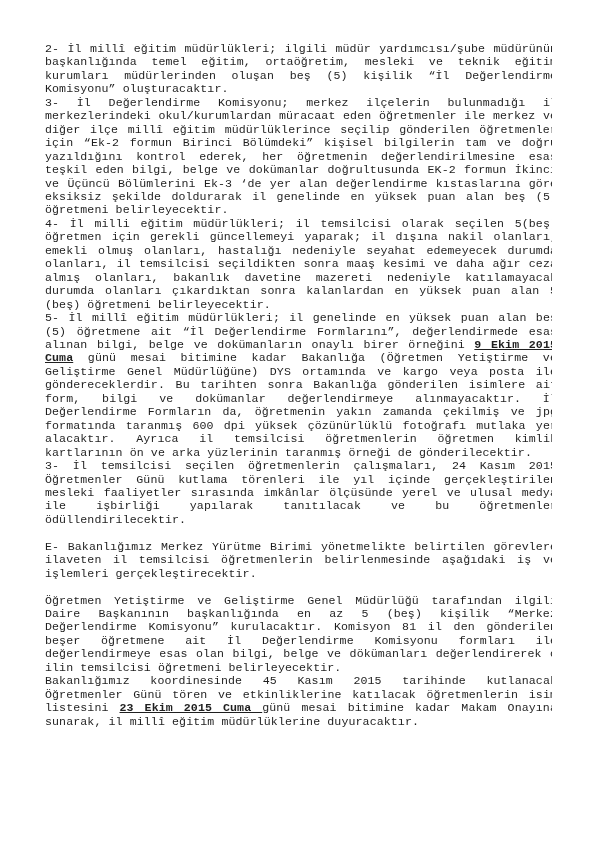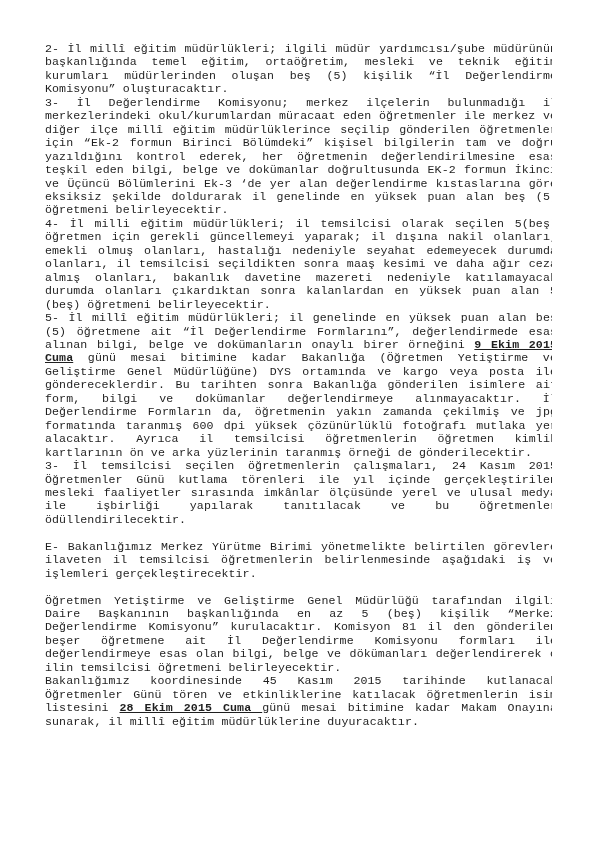--- a/index.html
+++ b/index.html
@@ -45,15 +45,15 @@
   <div class="doc">
       <p class="para"><span>2- İl millî eğitim müdürlükleri; ilgili müdür yardımcısı/şube müdürünün başkanlığında temel eğitim, ortaöğretim, mesleki ve teknik eğitim kurumları müdürlerinden oluşan beş (5) kişilik “İl Değerlendirme Komisyonu” oluşturacaktır.</span></p>
       <p class="para"><span>3- İl Değerlendirme Komisyonu; merkez ilçelerin bulunmadığı il merkezlerindeki okul/kurumlardan müracaat eden öğretmenler ile merkez ve diğer ilçe millî eğitim müdürlüklerince seçilip gönderilen öğretmenler için “Ek-2 formun Birinci Bölümdeki”  kişisel bilgilerin tam ve doğru yazıldığını kontrol ederek, her öğretmenin değerlendirilmesine esas teşkil eden bilgi, belge ve dokümanlar doğrultusunda EK-2 formun İkinci ve Üçüncü Bölümlerini Ek-3 ‘de yer alan değerlendirme kıstaslarına göre eksiksiz şekilde doldurarak il genelinde en yüksek puan alan beş (5) öğretmeni belirleyecektir.</span></p>
       <p class="para"><span>4- İl milli eğitim müdürlükleri; il temsilcisi olarak seçilen 5(beş) öğretmen için gerekli güncellemeyi yaparak; il dışına nakil olanları, emekli olmuş olanları, hastalığı nedeniyle seyahat edemeyecek durumda olanları,  il temsilcisi seçildikten sonra maaş kesimi ve daha ağır ceza almış olanları, bakanlık davetine mazereti nedeniyle katılamayacak durumda olanları çıkardıktan sonra kalanlardan en yüksek puan alan 5 (beş) öğretmeni belirleyecektir.</span></p>
       <p class="para"><span>5- İl millî eğitim müdürlükleri; il genelinde en yüksek puan alan beş (5) öğretmene ait “İl Değerlendirme Formlarını”, değerlendirmede esas alınan bilgi, belge ve dokümanların onaylı birer örneğini </span><span class="date-emph">9 Ekim 2015 Cuma</span><span> günü mesai bitimine kadar Bakanlığa (Öğretmen Yetiştirme ve Geliştirme Genel Müdürlüğüne) DYS ortamında ve kargo veya posta ile göndereceklerdir. Bu tarihten sonra Bakanlığa gönderilen isimlere ait form, bilgi ve dokümanlar değerlendirmeye alınmayacaktır. İl Değerlendirme Formların da, öğretmenin yakın zamanda çekilmiş ve jpg formatında taranmış 600 dpi yüksek çözünürlüklü fotoğrafı  mutlaka yer alacaktır. Ayrıca il temsilcisi öğretmenlerin öğretmen kimlik kartlarının ön ve arka yüzlerinin taranmış örneği de gönderilecektir.</span></p>
       <p class="para"><span>3- İl temsilcisi seçilen öğretmenlerin çalışmaları, 24 Kasım 2015 Öğretmenler Günü kutlama törenleri ile yıl içinde gerçekleştirilen mesleki faaliyetler sırasında imkânlar ölçüsünde yerel ve ulusal medya ile işbirliği yapılarak tanıtılacak ve bu öğretmenler ödüllendirilecektir.</span></p>
       <div class="spacer"></div>
       <p class="para"><span>E- Bakanlığımız Merkez Yürütme Birimi yönetmelikte belirtilen görevlere ilaveten il temsilcisi öğretmenlerin belirlenmesinde aşağıdaki iş ve işlemleri gerçekleştirecektir.</span></p>
       <div class="spacer"></div>
       <p class="para"><span>Öğretmen Yetiştirme ve Geliştirme Genel Müdürlüğü tarafından ilgili Daire Başkanının başkanlığında en az 5 (beş)  kişilik “Merkez Değerlendirme Komisyonu” kurulacaktır. Komisyon 81 il den gönderilen beşer öğretmene ait İl Değerlendirme Komisyonu formları ile değerlendirmeye esas olan bilgi, belge ve dökümanları değerlendirerek o ilin temsilcisi öğretmeni belirleyecektir.</span></p>
-      <p class="para"><span>Bakanlığımız koordinesinde 45 Kasım 2015 tarihinde kutlanacak Öğretmenler Günü tören ve etkinliklerine katılacak öğretmenlerin isim listesini </span><span class="date-emph">28 Ekim 2015 Cuma </span><span>günü mesai bitimine kadar Makam Onayına sunarak, il millî eğitim müdürlüklerine duyuracaktır.</span></p>
+      <p class="para"><span>Bakanlığımız koordinesinde 45 Kasım 2015 tarihinde kutlanacak Öğretmenler Günü tören ve etkinliklerine katılacak öğretmenlerin isim listesini </span><span class="date-emph">23 Ekim 2015 Cuma </span><span>günü mesai bitimine kadar Makam Onayına sunarak, il millî eğitim müdürlüklerine duyuracaktır.</span></p>
     </div>
 </div>
 
 </body></html>

